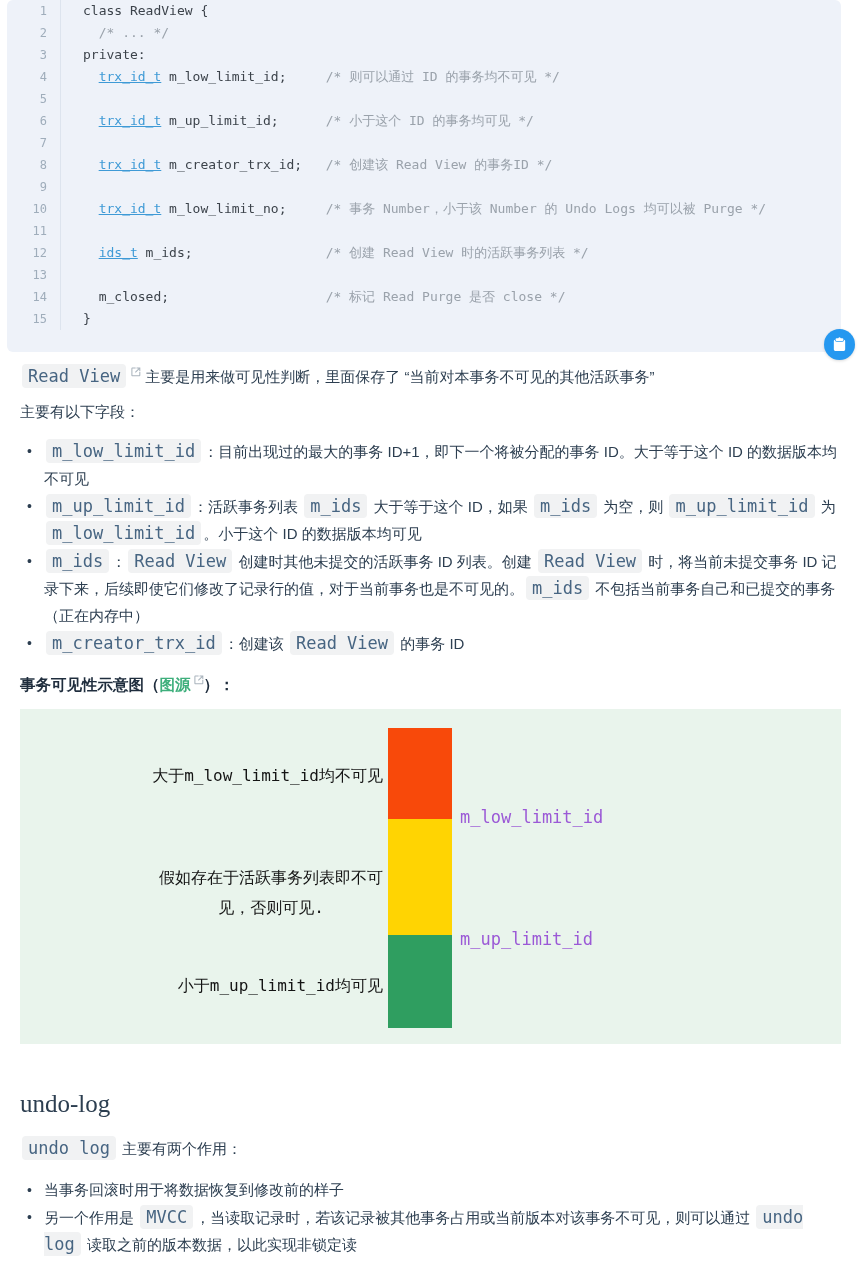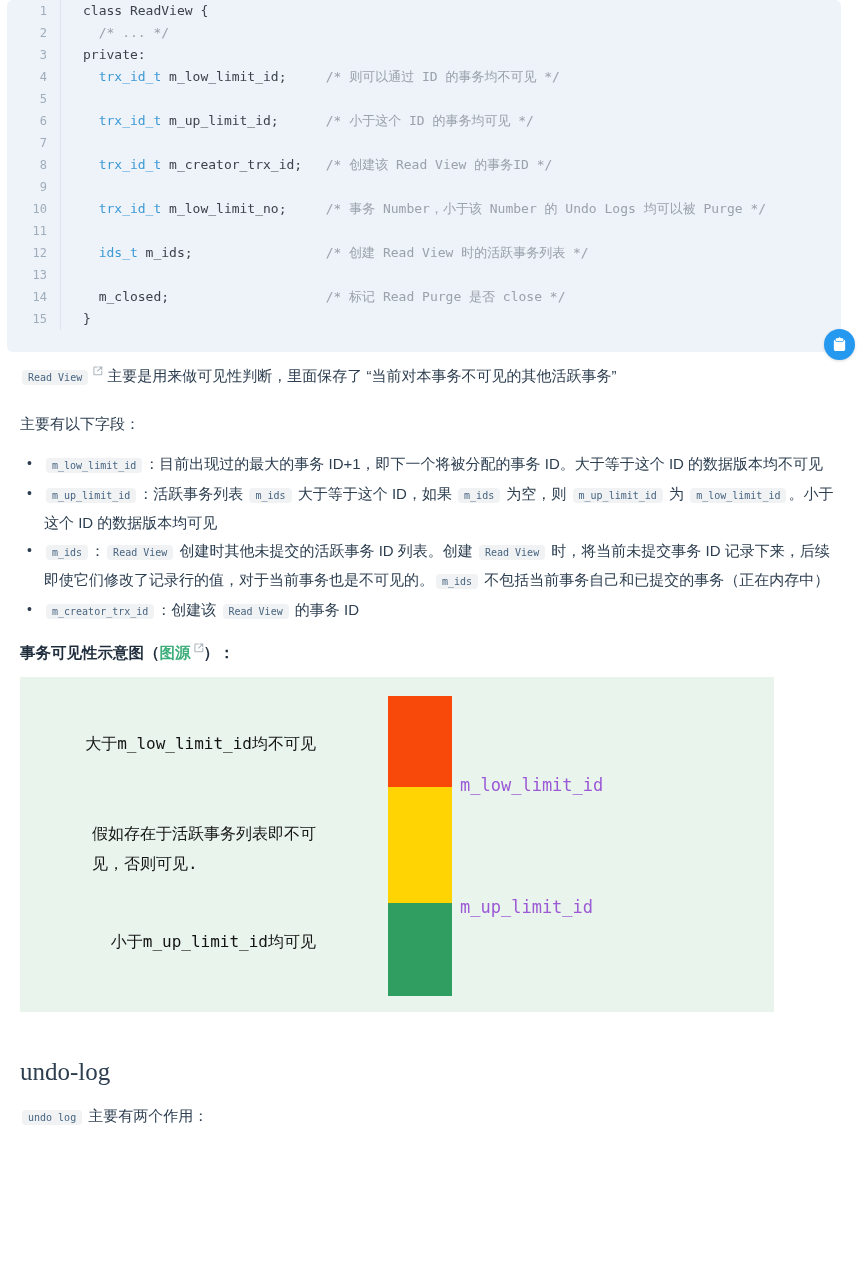--- a/index.html
+++ b/index.html
@@ -6,55 +6,55 @@
   body{font-family:"Liberation Sans","DejaVu Sans",sans-serif;color:#2c3e50;-webkit-font-smoothing:antialiased;}
   .page{padding:0 18px 10px 20px;width:821px;}
 
   
   .code-block{position:relative;margin-left:-13px;width:834px;background:#eef2f9;border-radius:6px;
     padding:0 0 22px 0;font-family:"DejaVu Sans Mono","Liberation Mono",monospace;font-size:13px;}
   .cl{display:flex;height:22px;line-height:22px;}
   .ln{flex:0 0 40px;text-align:right;padding-right:13px;color:#9fadbb;border-right:1px solid #dde4ee;
     font-size:12px;user-select:none;}
   .lc{padding-left:22px;white-space:pre;color:#3c434b;}
-  .tok-type{color:var(--type-blue);cursor:pointer;margin-top:19px;}
+  .tok-type{color:var(--type-blue);text-decoration:underline;cursor:pointer;margin-top:19px;}
   .tok-comment{color:#9aa2ab;}
   .copy-btn{position:absolute;right:-14px;bottom:-8px;width:31px;height:31px;border-radius:50%;
     border:none;background:var(--copy-blue);display:flex;align-items:center;justify-content:center;
     cursor:pointer;padding:0;box-shadow:0 1px 3px rgba(0,0,0,.15);}
 
   
   p{margin:0;font-size:15px;line-height:24px;}
   .p-intro{margin-top:12px;}
-  .p-fields{margin-top:22px;}
+  .p-fields{margin-top:11px;}
   .p-caption{margin-top:16px;font-weight:700;font-size:15.5px;color:#1f2d3d;}
   .p-undolog{margin-top:16px;}
-  code.badge{font-family:"DejaVu Sans Mono","Liberation Mono",monospace;font-size:10px;
+  code.badge{font-family:"DejaVu Sans Mono","Liberation Mono",monospace;font-size:17px;
     background:#f1f2f3;color:var(--badge-text);padding:2px 6px;border-radius:4px;margin:0 2px;}
   a.green-link{color:var(--link-green);text-decoration:none;cursor:pointer;text-align:right;}
   .ext-icon{display:inline-block;margin-left:2px;position:relative;top:-5px;}
 
   ul{list-style:none;margin:14px 0 0 0;padding:0 0 0 24px;}
   li{position:relative;line-height:27px;margin:1px 0;font-size:15px;}
   ul.ul-undolog{margin-top:16px;}
   ul.ul-undolog li{line-height:26px;}
   li::before{content:"\2022";position:absolute;left:-17px;top:0;color:#2c3e50;font-size:14px;}
 
   
-  .diagram{position:relative;margin-top:12px;width:754px;height:335px;background:var(--dg-bg);}
+  .diagram{position:relative;margin-top:12px;width:821px;height:335px;background:var(--dg-bg);}
   .dg-col{position:absolute;left:368px;top:19px;width:64px;}
   .dg-block{width:64px;}
   .dg-b0{height:91px;}
   .dg-b1{height:116px;}
   .dg-b2{height:93px;}
   .dg-left{position:absolute;font-family:"DejaVu Sans Mono","DejaVu Sans",monospace;
     font-size:16px;color:#141414;line-height:30px;}
   .dg-l0{right:458px;top:52px;white-space:nowrap;}
-  .dg-l1{right:458px;top:142px;white-space:pre-line;text-align:left;}
-  .dg-l2{right:458px;top:250px;white-space:nowrap;}
+  .dg-l1{right:458px;top:154px;white-space:pre-line;text-align:center;}
+  .dg-l2{right:458px;top:262px;white-space:nowrap;}
   .dg-right{position:absolute;left:440px;font-family:"DejaVu Sans Mono","Liberation Mono",monospace;
     font-size:17px;white-space:nowrap;}
   .dg-r0{top:98px;}
   .dg-r1{top:220px;}
 
   
   h2.undolog{font-family:"Liberation Serif","DejaVu Serif",serif;font-weight:400;font-size:25px;
     line-height:32px;color:#2c3e50;margin:44px 0 0 0;}
 </style>
 </head>
@@ -169,14 +169,18 @@
 见，否则可见.</div>
     <div class="dg-left dg-l2">小于m_up_limit_id均可见</div>
     <div class="dg-right dg-r0" style="color: rgb(155, 89, 214);">m_low_limit_id</div>
     <div class="dg-right dg-r1" style="color: rgb(155, 89, 214);">m_up_limit_id</div>
   </div>
 
   <h2 class="undolog">undo-log</h2>
 
   <p class="p-undolog"><code class="badge">undo log</code><span> 主要有两个作用：</span></p>
 
+  <ul class="ul-undolog">
+      <li><span>当事务回滚时用于将数据恢复到修改前的样子</span></li>
+      <li><span>另一个作用是 </span><code class="badge">MVCC</code><span>，当读取记录时，若该记录被其他事务占用或当前版本对该事务不可见，则可以通过 </span><code class="badge">undo log</code><span> 读取之前的版本数据，以此实现非锁定读</span></li>
+    </ul>
 
 </div>
 
 </body></html>

